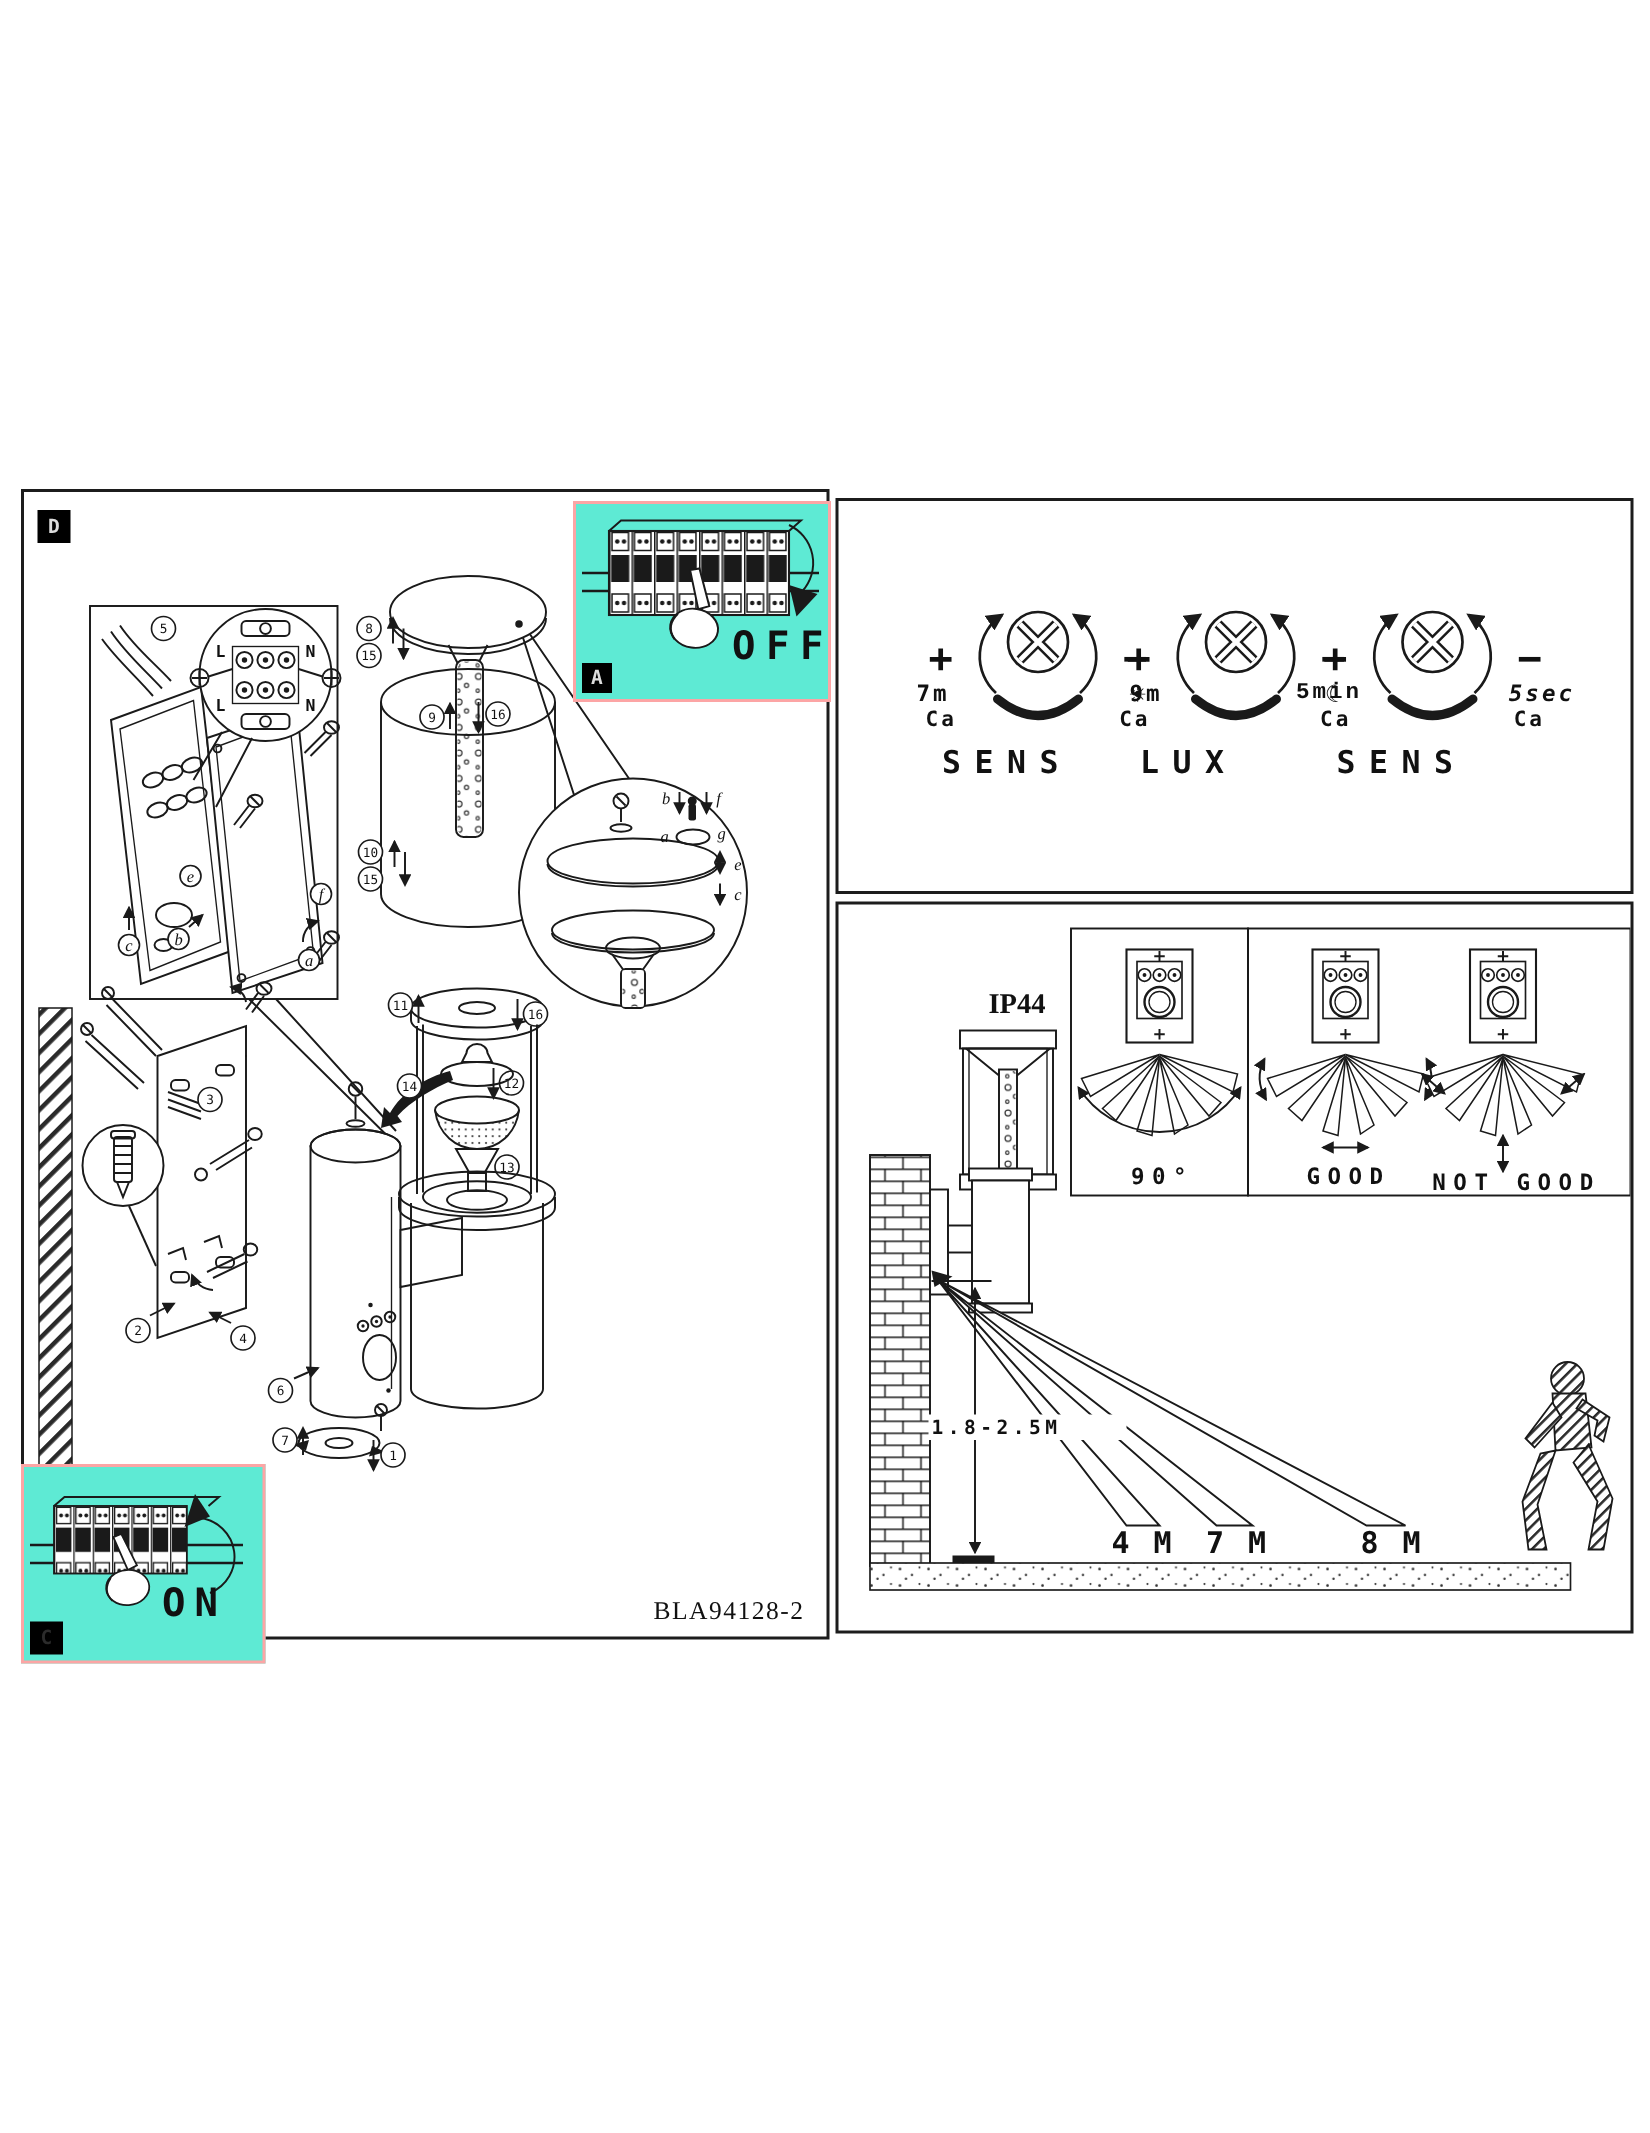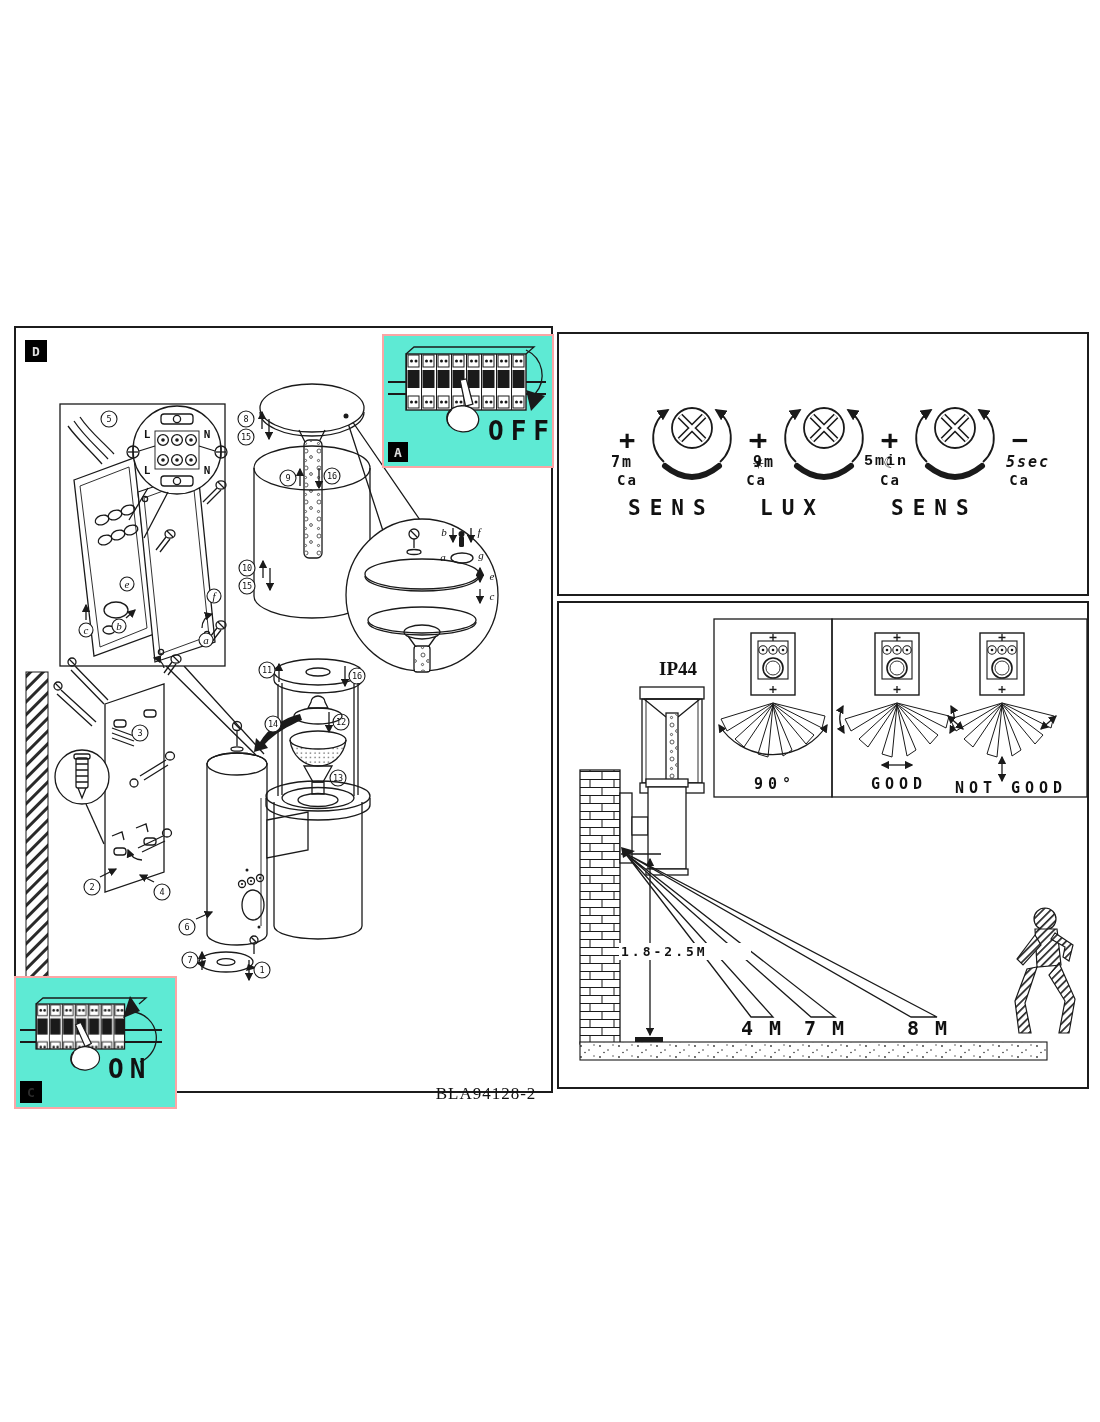--- a/index.html
+++ b/index.html
@@ -29,21 +29,21 @@
   .dial{position:absolute;top:62px;width:146px;height:150px;}
   .dial .plus{position:absolute;left:0px;top:28px;font:bold 27px "DejaVu Sans Mono",monospace;}
   .dial .minus{position:absolute;right:0px;top:28px;font:bold 27px "DejaVu Sans Mono",monospace;}
   .dial .lv{position:absolute;left:-8px;top:57px;font:bold 15px "DejaVu Sans Mono",monospace;letter-spacing:2px;white-space:nowrap;}
   .dial .rv{position:absolute;right:-10px;top:57px;font:bold 15px "DejaVu Sans Mono",monospace;letter-spacing:2px;white-space:nowrap;}
   .dial .lca{position:absolute;left:-2px;top:76px;font:bold 14px "DejaVu Sans Mono",monospace;letter-spacing:2px;}
   .dial .rca{position:absolute;right:-2px;top:76px;font:bold 14px "DejaVu Sans Mono",monospace;letter-spacing:2px;}
   .dial .dname{position:absolute;top:100px;width:100%;
                font:bold 21px "DejaVu Sans Mono",monospace;letter-spacing:9px;text-indent:9px;}
   .state{position:absolute;font:bold 26px "DejaVu Sans Mono",monospace;letter-spacing:7px;white-space:nowrap;}
-  .pn{position:absolute;font:17px "Liberation Serif",serif;letter-spacing:1px;text-align:center;margin-top:20px;}
+  .pn{position:absolute;font:17px "Liberation Serif",serif;letter-spacing:1px;text-align:center;}
 </style>
 </head>
 <body>
 
 <svg width="0" height="0" style="position:absolute" aria-hidden="true">
 <defs>
   <marker id="ar" viewBox="0 0 10 10" refX="8.5" refY="5" markerWidth="6.5" markerHeight="6.5" orient="auto-start-reverse">
         <path d="M0,0 L10,5 L0,10 Z" fill="#1a1a1a"></path>
       </marker>
   <pattern id="hch" width="9" height="9" patternUnits="userSpaceOnUse" patternTransform="rotate(45)">

